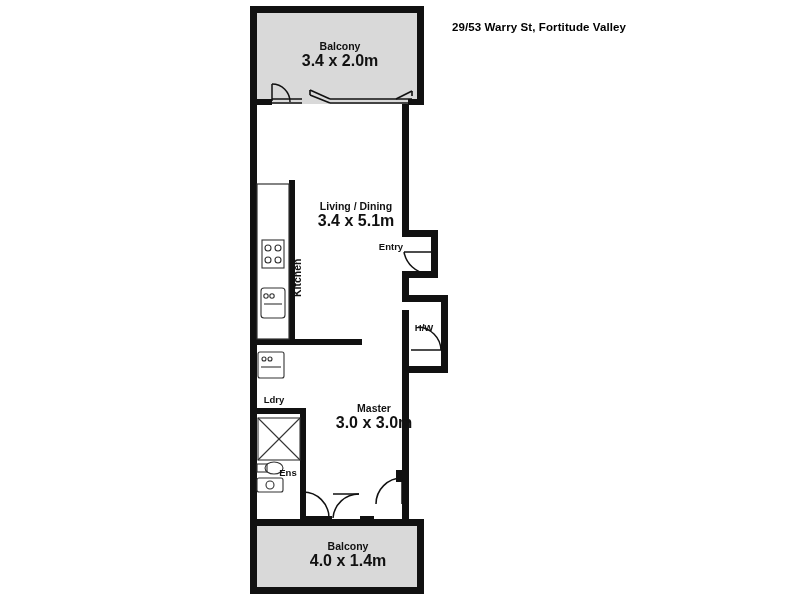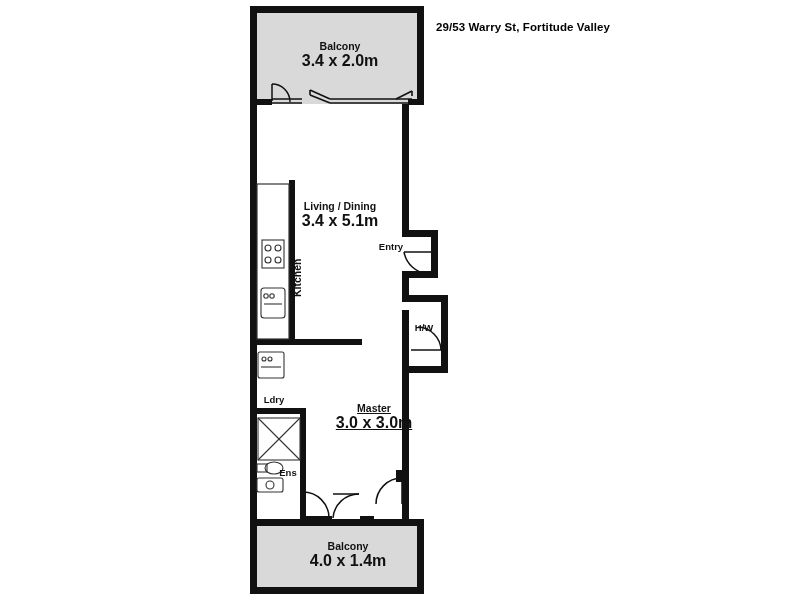--- a/index.html
+++ b/index.html
@@ -15,21 +15,21 @@
     position: relative;
   }
   #plan {
     position: absolute;
     left: 0; top: 0;
     width: 800px;
     height: 600px;
   }
   .title-block {
     position: absolute;
-    left: 436px;
+    left: 452px;
     top: 20px;
     width: 300px;
     font-size: 11.5px;
     font-weight: bold;
     color: #000;
     line-height: 15px;
     letter-spacing: 0.1px;
   }
   .lbl {
     position: absolute;
@@ -210,42 +210,42 @@
 
 <div class="title-block">
   <div>29/53 Warry St, Fortitude Valley</div>
 </div>
 
 <div class="lbl" style="left:340px; top:40px; width:100px; margin-left:-50px;">
   <span>Balcony</span>
   <span class="dim">3.4 x 2.0m</span>
 </div>
 
-<div class="lbl" style="left:340px; top:200px; width:120px; margin-left:-60px;">
+<div class="lbl" style="left:356px; top:200px; width:120px; margin-left:-60px;">
   <span>Living / Dining</span>
   <span class="dim">3.4 x 5.1m</span>
 </div>
 
 <div class="lbl vert" style="left:298px; top:271px; width:70px; margin-left:-35px;">
   <span>Kitchen</span>
 </div>
 
 <div class="lbl small" style="left:391px; top:240px; width:60px; margin-left:-30px;text-align:center;">
   <span>Entry</span>
 </div>
 
 <div class="lbl small" style="left:424px; top:321px; width:50px; margin-left:-25px;">
   <span>H/W</span>
 </div>
 
 <div class="lbl small" style="left:274px; top:393px; width:50px; margin-left:-25px;">
   <span>Ldry</span>
 </div>
 
-<div class="lbl" style="left:374px; top:402px; width:110px; margin-left:-55px;text-decoration:underline;">
+<div class="lbl" style="left:374px; top:402px; width:110px; margin-left:-55px;">
   <span>Master</span>
   <span class="dim">3.0 x 3.0m</span>
 </div>
 
 <div class="lbl small" style="left:288px; top:466px; width:40px; margin-left:-20px;">
   <span>Ens</span>
 </div>
 
 <div class="lbl" style="left:348px; top:540px; width:110px; margin-left:-55px;">
   <span>Balcony</span>

